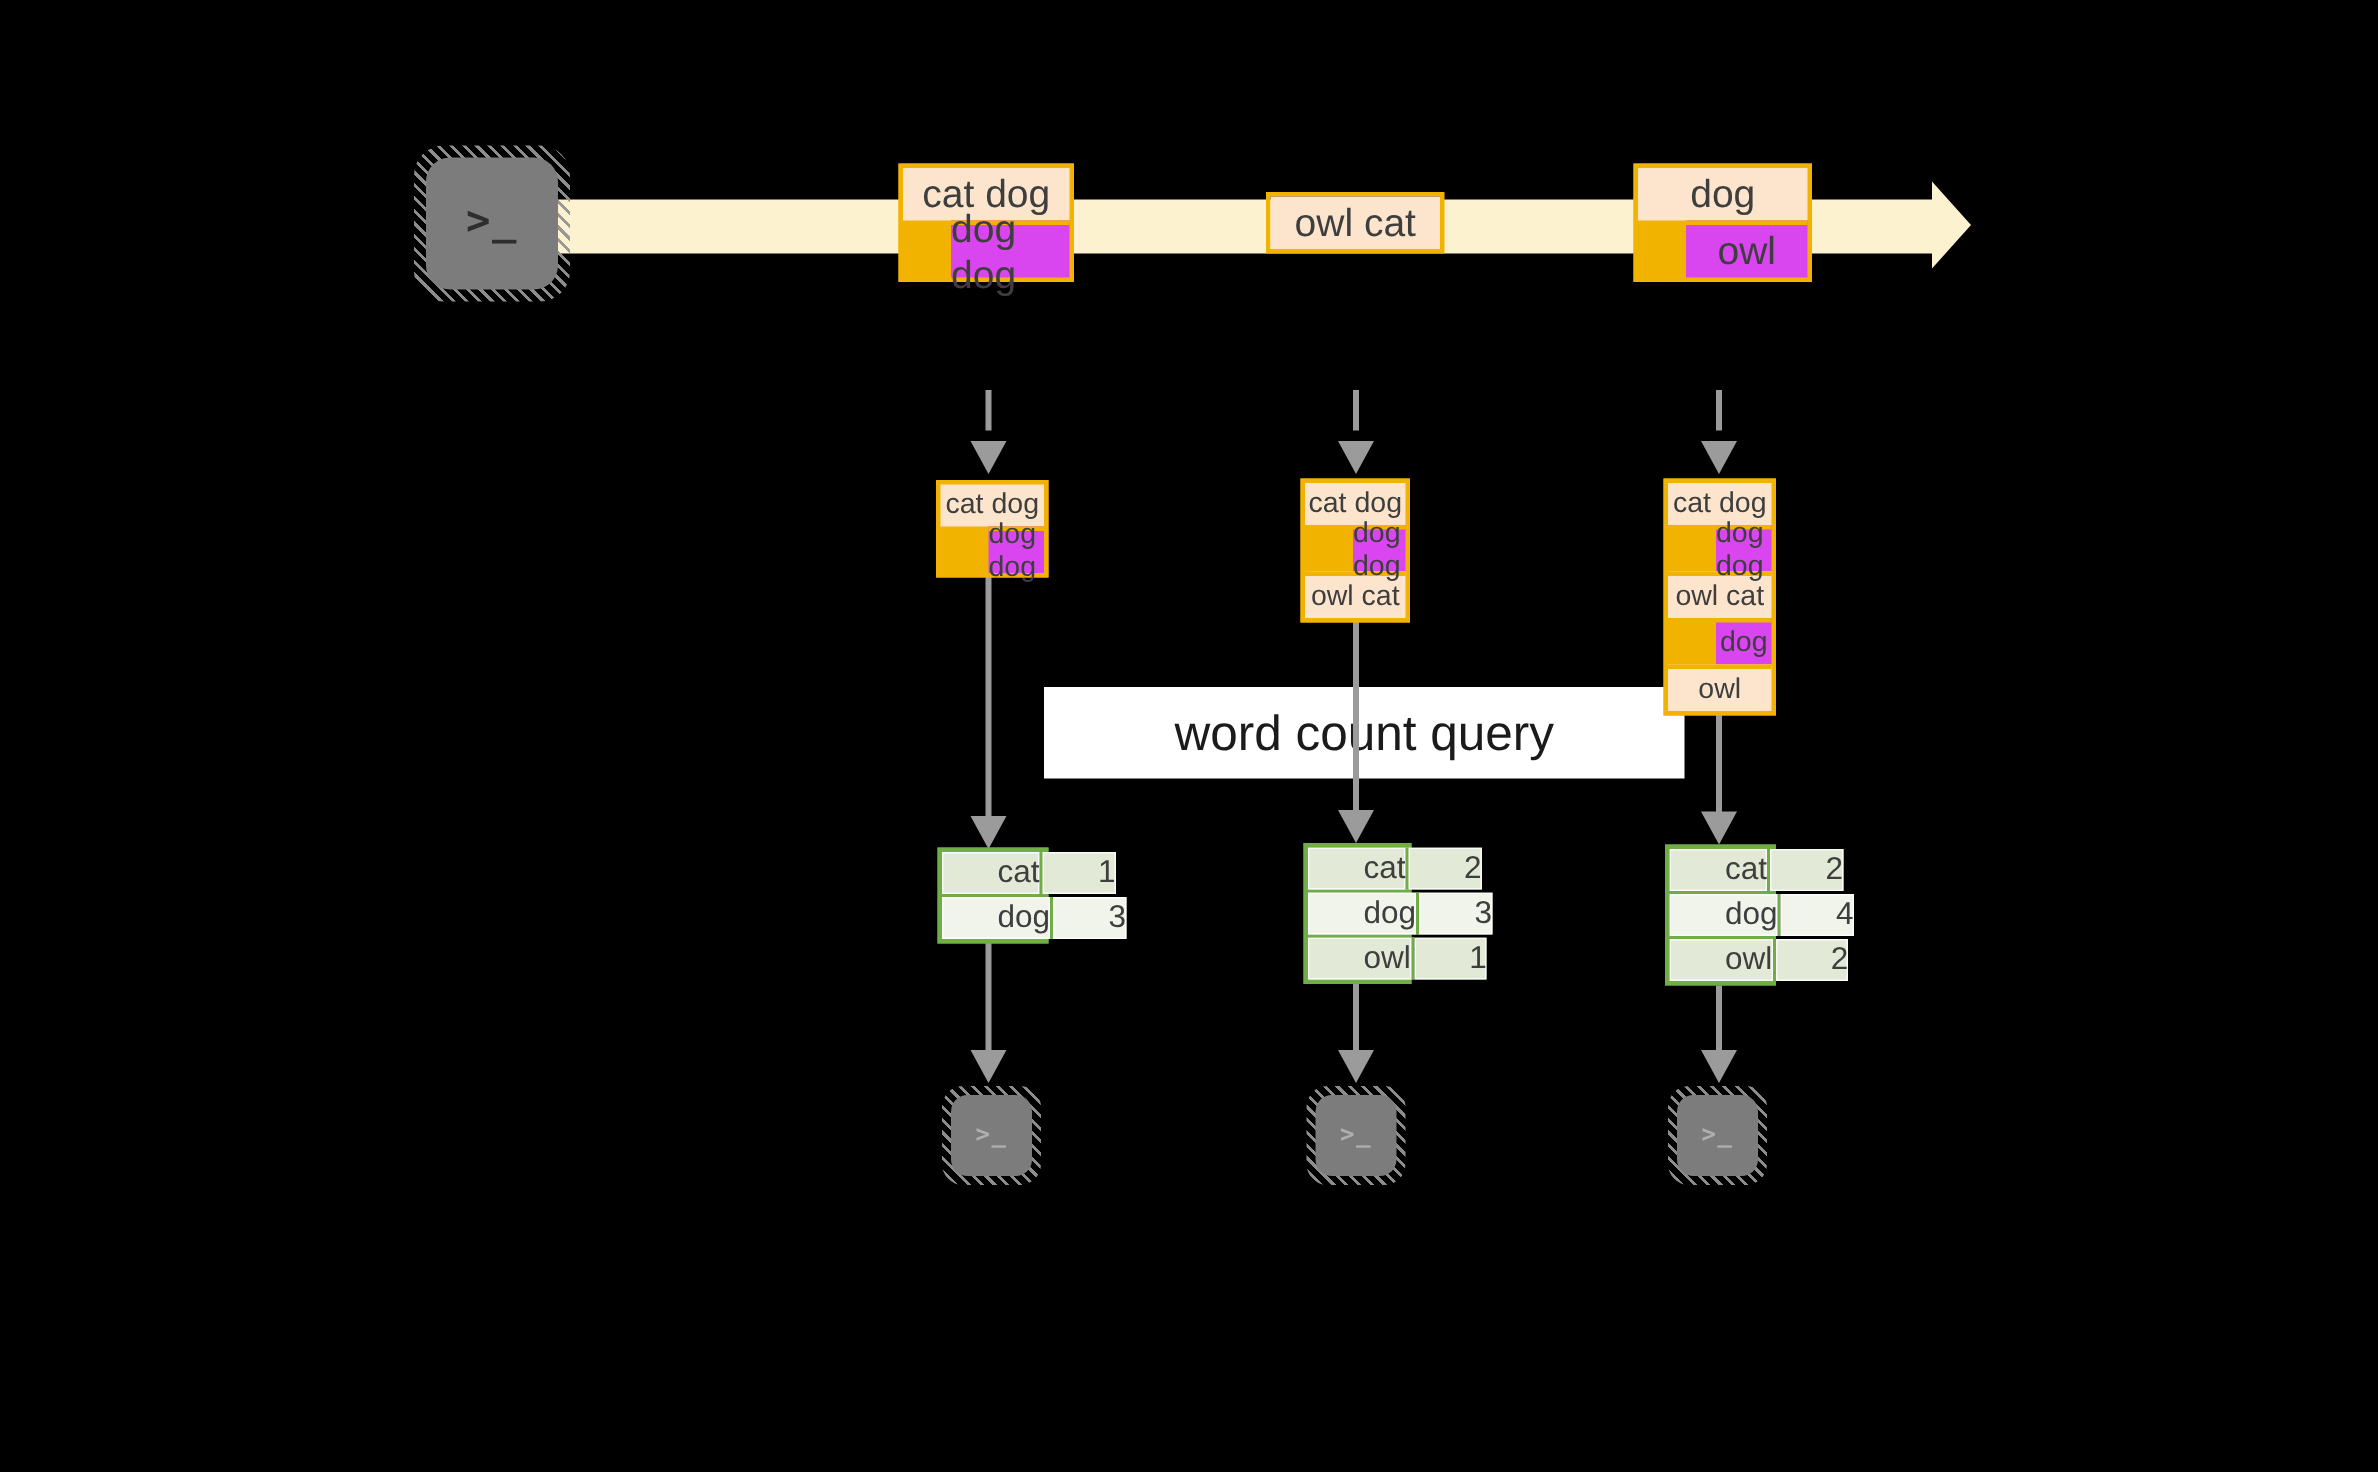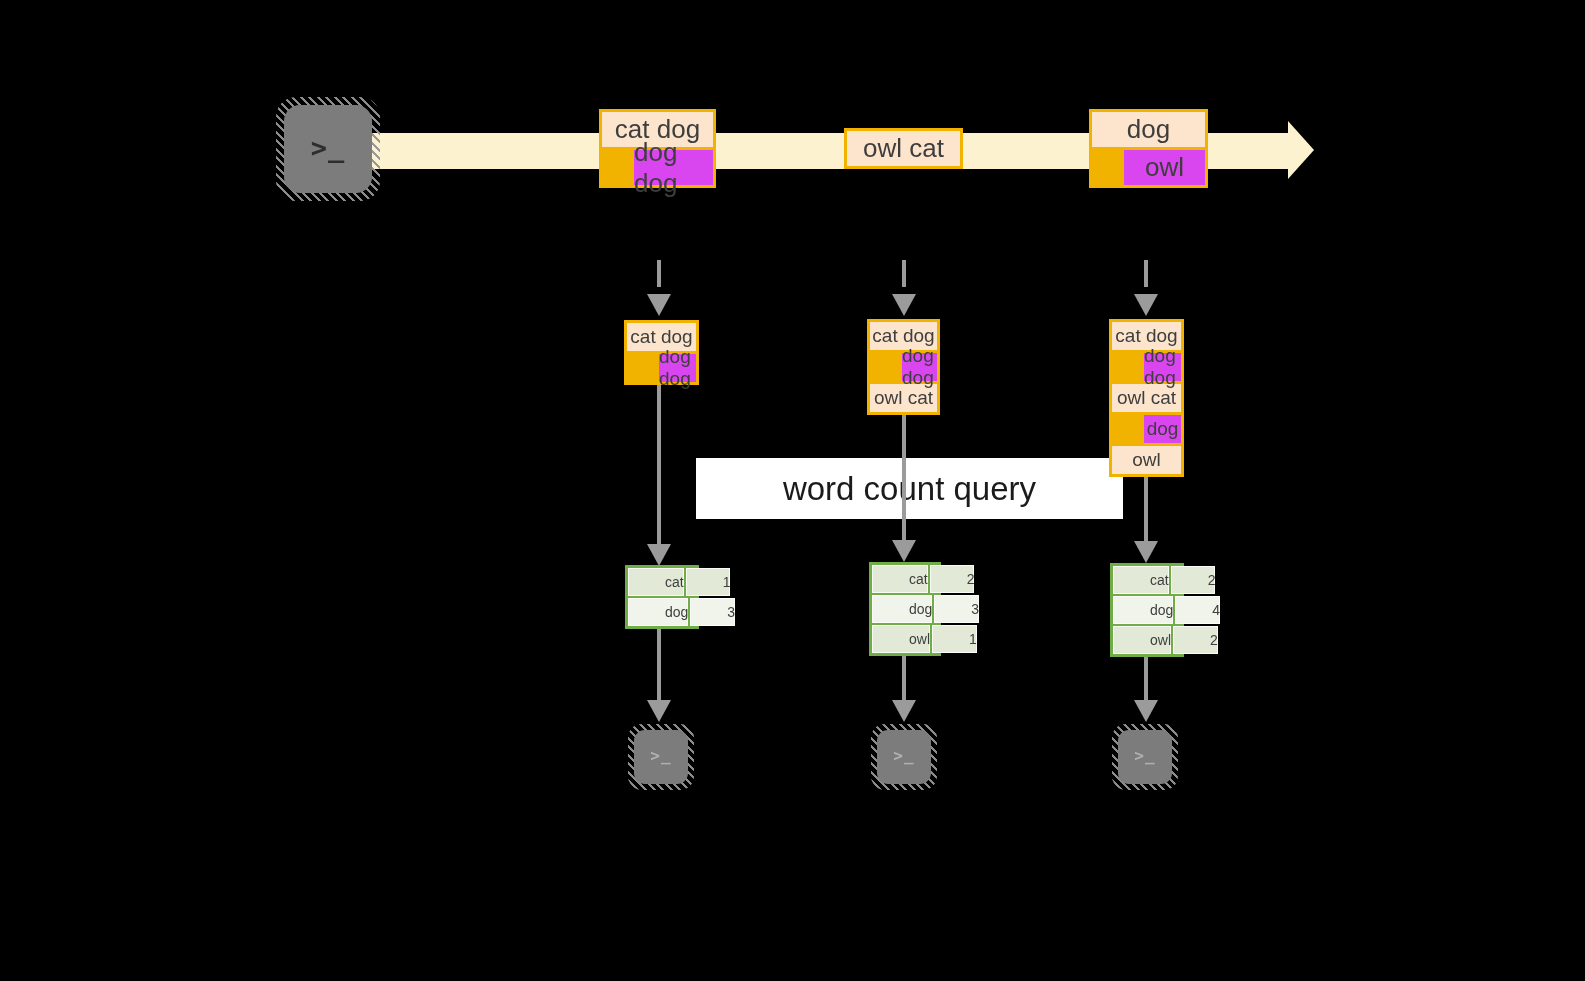--- a/index.html
+++ b/index.html
@@ -34,21 +34,21 @@
   .vline,.vdash{position:absolute;width:4px;background:#9b9b9b;z-index:2;}
   .varrow{position:absolute;width:0;height:0;z-index:2;
     border-left:12px solid transparent;border-right:12px solid transparent;border-top:22px solid #9b9b9b;}
   
   .query-label{position:absolute;left:696px;top:458px;width:427px;height:61px;background:#ffffff;z-index:1;
     display:flex;align-items:center;justify-content:center;font-size:33px;color:#1b1b1b;}
   
   .gtable{position:absolute;z-index:3;border:3px solid #70AD47;background:#70AD47;box-sizing:border-box;}
   .grow{display:flex;border-top:2px solid #70AD47;height:28px;}
   .grow:first-child{border-top:none;}
-  .gcell{display:flex;align-items:center;justify-content:center;font-size:14px;
+  .gcell{display:flex;align-items:center;justify-content:center;font-size:21px;
     box-shadow:inset 0 0 0 1px rgba(255,255,255,.8);padding-left:37px;}
   .gcell-word{width:44px;border-right:2px solid #70AD47;}
   .gcell-count{flex:1;}
   .gfill-a{background:#E2E9D7;}
   .gfill-b{background:#F0F4EB;}
 </style>
 </head>
 <body>
 
 <div class="canvas">

